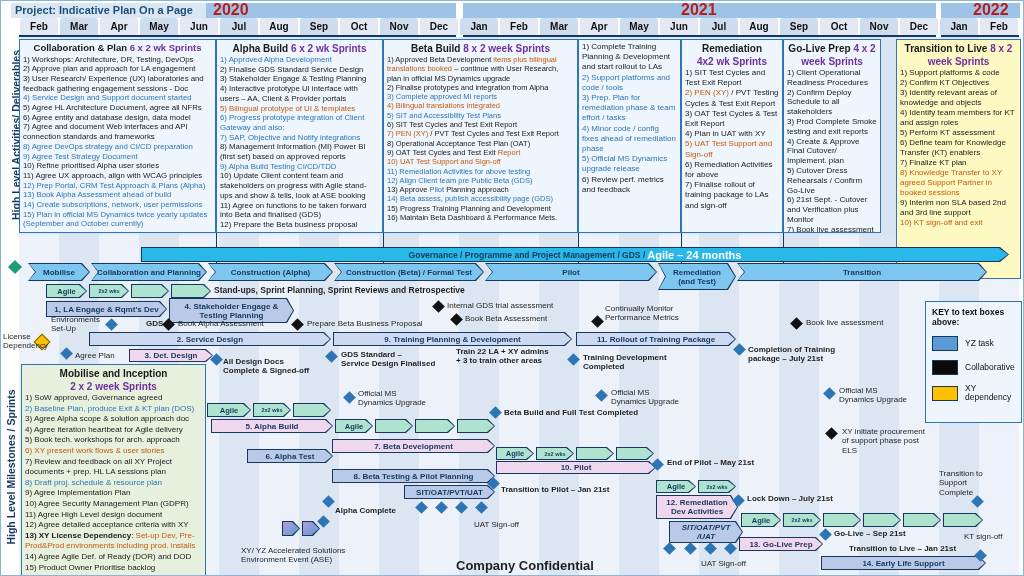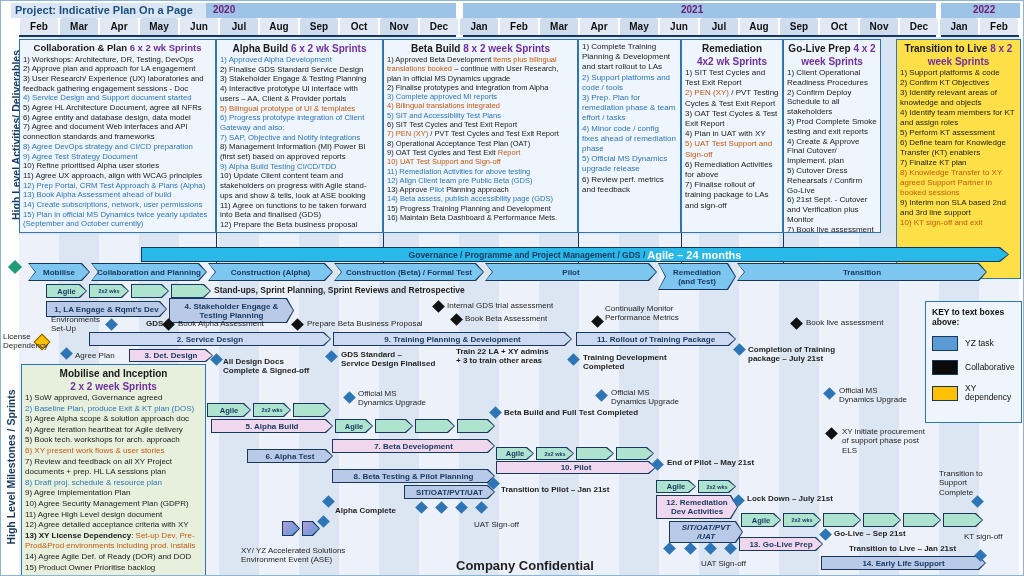--- a/index.html
+++ b/index.html
@@ -2,21 +2,21 @@
 <html><head>
 <meta charset="utf-8">
 <style>
   html,body{margin:0;padding:0;background:#fff;}
   #page{position:relative;width:1024px;height:576px;overflow:hidden;background:#fff;
         font-family:"Liberation Sans",sans-serif;border:1px solid #8ab4d8;box-sizing:border-box;}
   .abs{position:absolute;box-sizing:border-box;}
   .stripe{position:absolute;box-sizing:border-box;}
   .titlecell{background:#d9e6f3;color:#1f4e79;font-weight:bold;font-size:11px;line-height:14px;padding-left:4px;}
   .yearband{background:#9dc3e6;}
-  .yearlabel{color:#701a75;font-weight:bold;font-size:10px;line-height:16px;}
+  .yearlabel{color:#b91c1c;font-weight:bold;font-size:16px;line-height:16px;}
   .monthcell{font-weight:bold;font-size:10px;text-align:center;color:#111;line-height:17px;border-radius:3px 3px 0 0;}
   .yline{background:#17375e;}
   .vlabel{color:#17375e;font-weight:bold;font-size:10.5px;white-space:nowrap;transform:rotate(-90deg);transform-origin:center;}
   .tbox{background:#eef5fc;border:1.5px solid #2e75b6;padding:2px 3px;overflow:hidden;}
   .tbox .bt{text-align:center;font-weight:bold;white-space:pre-line;}
   .tbox .bi{text-align:left;}
   .arw{position:absolute;box-sizing:border-box;}
   .arw::after{content:"";position:absolute;inset:1px;clip-path:var(--cp);background:var(--fill);}
   .arw{clip-path:var(--cp);background:#17375e;}
   .arw .al{position:relative;z-index:1;display:flex;align-items:center;justify-content:center;
@@ -177,21 +177,21 @@
       <div class="bi"><span style="color: rgb(26, 26, 26);">1)  Client Operational Readiness Procedures</span></div>
       <div class="bi"><span style="color: rgb(26, 26, 26);">2)  Confirm Deploy Schedule to all stakeholders</span></div>
       <div class="bi"><span style="color: rgb(26, 26, 26);">3)  Prod Complete Smoke testing and exit reports</span></div>
       <div class="bi"><span style="color: rgb(26, 26, 26);">4)  Create &amp; Approve Final Cutover/ Implement. plan</span></div>
       <div class="bi"><span style="color: rgb(26, 26, 26);">5)  Cutover Dress Rehearsals / Confirm Go-Live</span></div>
       <div class="bi"><span style="color: rgb(26, 26, 26);">6)  21st Sept. - Cutover and Verification plus Monitor</span></div>
       <div class="bi"><span style="color: rgb(26, 26, 26);">7)  Book live assessment GDS</span></div>
       <div class="bi"><span style="color: rgb(197, 90, 17);">8)  Procure support phase</span></div>
       <div class="bi"><span style="color: rgb(197, 90, 17);">9)  Approve HL plan for transition</span></div>
     </div>
-    <div class="abs tbox" style="left: 895px; top: 38px; width: 125px; height: 240px; font-size: 8px; line-height: 10px; background: #fde047;">
+    <div class="abs tbox" style="left: 895px; top: 38px; width: 125px; height: 240px; font-size: 8px; line-height: 10px; background: #fef9c3;">
       <div class="bt" style="font-size: 10px; line-height: 13px;"><span style="color: rgb(26, 26, 26);">Transition to Live </span><span style="color: rgb(112, 48, 160);">8 x 2 week Sprints</span></div>
       <div class="bi"><span style="color: rgb(26, 26, 26);">1)  Support platforms &amp; code</span></div>
       <div class="bi"><span style="color: rgb(26, 26, 26);">2)  Confirm KT Objectives</span></div>
       <div class="bi"><span style="color: rgb(26, 26, 26);">3)  Identify relevant areas of knowledge and objects</span></div>
       <div class="bi"><span style="color: rgb(26, 26, 26);">4)  Identify team members for KT and assign roles</span></div>
       <div class="bi"><span style="color: rgb(26, 26, 26);">5)  Perform KT assessment</span></div>
       <div class="bi"><span style="color: rgb(26, 26, 26);">6)  Define team for Knowledge Transfer (KT) enablers</span></div>
       <div class="bi"><span style="color: rgb(26, 26, 26);">7)  Finalize KT plan</span></div>
       <div class="bi"><span style="color: rgb(197, 90, 17);">8)  Knowledge Transfer to XY agreed Support Partner in booked sessions</span></div>
       <div class="bi"><span style="color: rgb(26, 26, 26);">9)  Interim non SLA based 2nd and 3rd line support</span></div>

